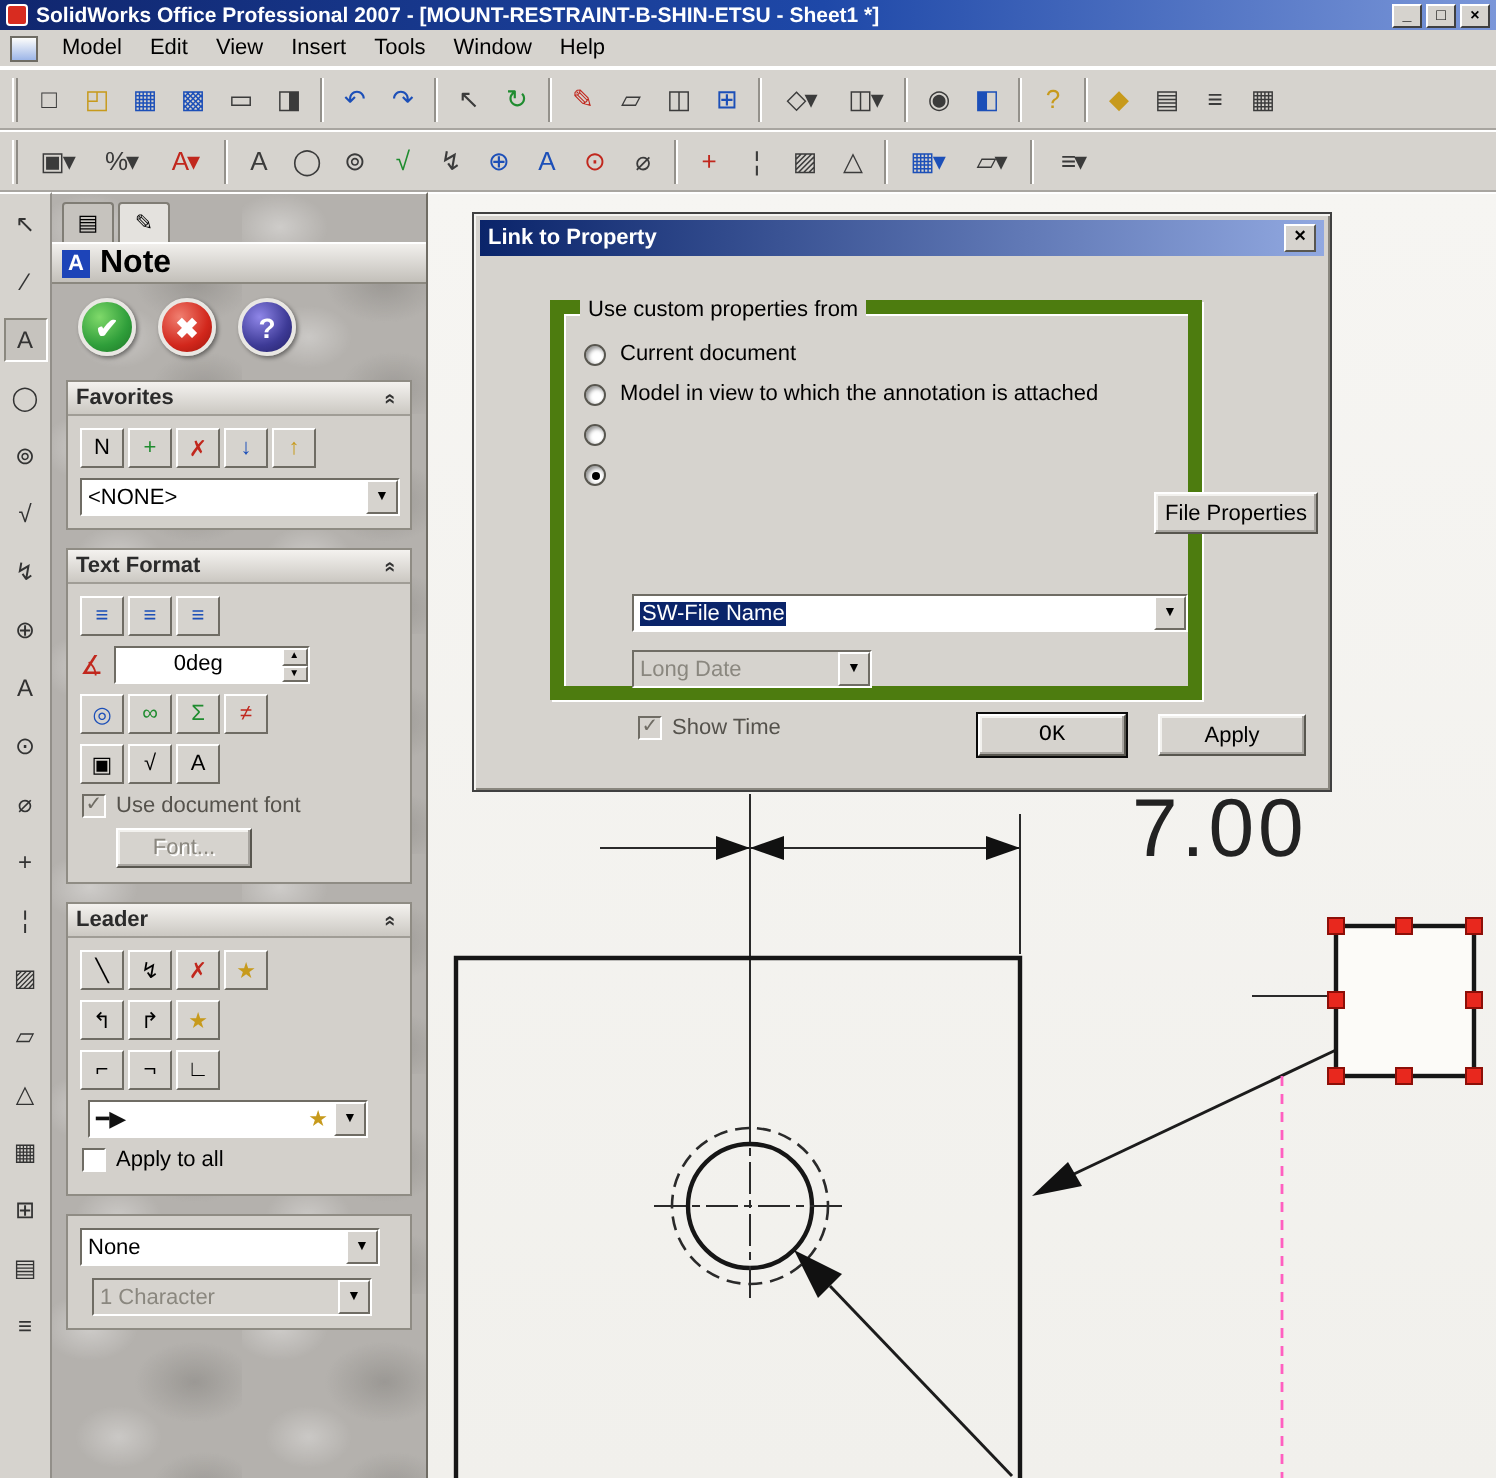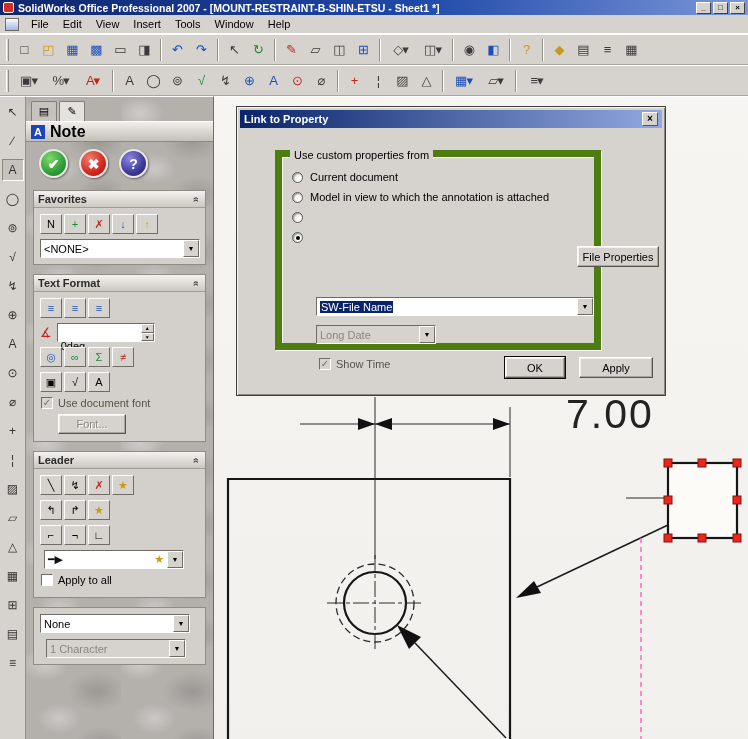--- a/index.html
+++ b/index.html
@@ -85,21 +85,21 @@
     display:flex; align-items:center; }
   .dd-text { flex:1; padding:0 3px; white-space:nowrap; overflow:hidden; }
   .dd-btn { width:16px; height:100%; background:#d6d3ce; border:1px solid; border-color:#fff #6f6c64 #6f6c64 #fff;
     font-size:7px; display:flex; align-items:center; justify-content:center; flex:none; }
   .dropdown.disabled { background:#d6d3ce;gap:32px; }
   .dropdown.disabled .dd-text { color:#8a877f; }
 
   .angle-row { display:flex; align-items:center; gap:5px; margin-bottom:5px; }
   .angle-ic { font-size:13px; color:#c1271d; }
   .spin-field { width:98px; height:19px; background:#fff; border:1px solid; border-color:#6f6c64 #fff #fff #6f6c64; display:flex; }
-  .sf-text { flex:1; padding:14px 3px; line-height:17px; }
+  .sf-text { flex:1; padding:0 3px; line-height:17px;text-align:center; }
   .spin-btns { width:13px; display:flex; flex-direction:column; }
   .spin-btns span { flex:1; background:#d6d3ce; border:1px solid; border-color:#fff #6f6c64 #6f6c64 #fff;
     font-size:5px; display:flex; align-items:center; justify-content:center; }
 
   .check-row { display:flex; align-items:center; gap:5px; margin:5px 1px; }
   .checkbox { width:12px; height:12px; background:#fff; border:1px solid; border-color:#6f6c64 #fff #fff #6f6c64;
     font-size:10px; line-height:10px; text-align:center; flex:none; }
   .checkbox.disabled { background:#d6d3ce; color:#6f6c64; }
   .lbl-dim { color:#55524c; }
 
@@ -138,21 +138,21 @@
   .radio-row { display:flex; align-items:flex-start; gap:7px; padding:4px 2px; }
   .radio-circle { width:11px; height:11px; border-radius:50%; background:#fff; border:1px solid #58564f;
     box-shadow:inset 1px 1px 2px rgba(0,0,0,.45); flex:none; position:relative; margin-top:1px; }
   .radio-row.selected .radio-circle::after { content:""; position:absolute; left:3px; top:3px;
     width:4px; height:4px; border-radius:50%; background:#000; }
   .prop-combo { position:absolute; left:34px; top:140px; width:278px; }
   .sel-text { background:#0a246a; color:#fff; padding:0 1px; }
   .date-combo { position:absolute; left:34px; top:168px; width:120px; }
   .show-time { position:absolute; left:36px; top:196px; }
   .fileprops-btn { position:absolute; left:340px; top:139px; width:82px; height:21px; }
-  .ok-btn { position:absolute; left:268px; top:250px; width:60px; height:21px; outline:1px solid #0a0a0a; }
+  .ok-btn { position:absolute; left:252px; top:250px; width:74px; height:21px; outline:1px solid #0a0a0a;font-family:Liberation Mono, monospace; }
   .cancel-btn { position:absolute; left:342px; top:250px; width:74px; height:21px; }
 </style>
 </head>
 <body>
 
 <div class="titlebar">
   <span class="app-icon"></span>
   <span class="title-text">SolidWorks Office Professional 2007 - [MOUNT-RESTRAINT-B-SHIN-ETSU - Sheet1 *]</span>
   <span class="win-controls">
 
@@ -162,21 +162,21 @@
 
       <span class="win-btn">×</span>
 
   </span>
 </div>
 
 <div class="menubar">
   <span class="doc-icon"></span>
   <div class="menu-items">
 
-      <span class="menu-item">File</span>
+      <span class="menu-item">Model</span>
 
       <span class="menu-item">Edit</span>
 
       <span class="menu-item">View</span>
 
       <span class="menu-item">Insert</span>
 
       <span class="menu-item">Tools</span>
 
       <span class="menu-item">Window</span>

